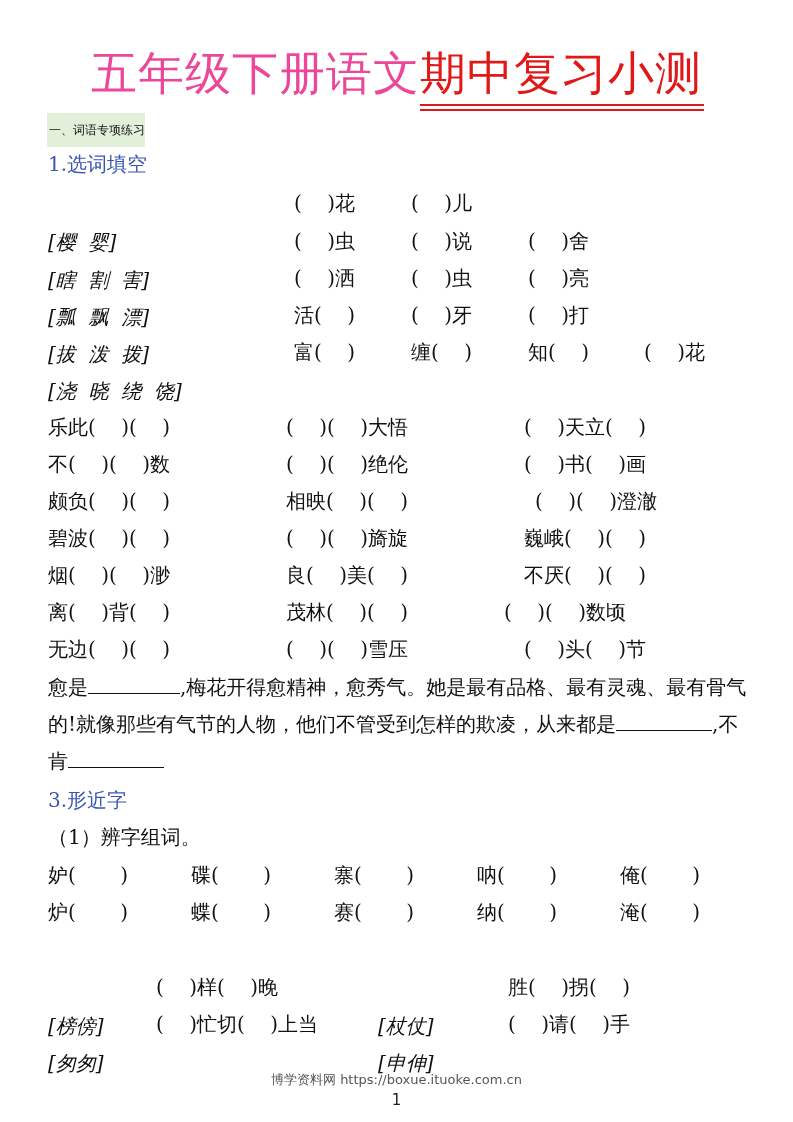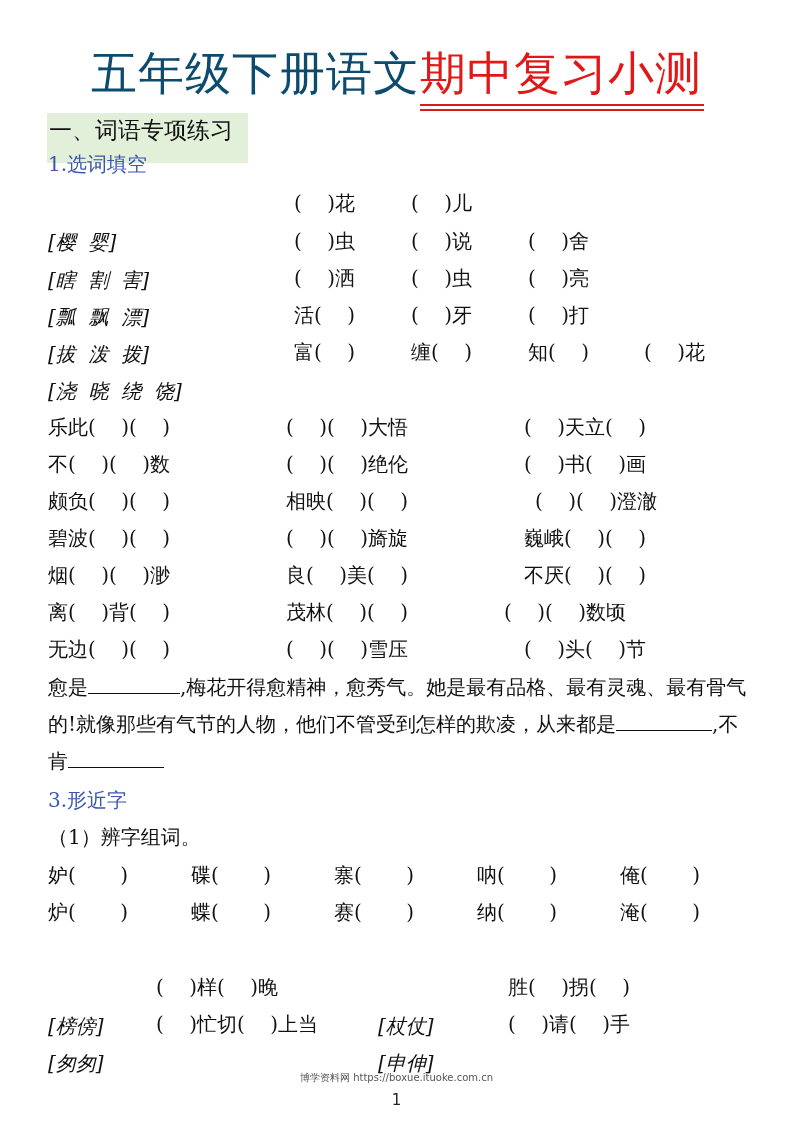--- a/index.html
+++ b/index.html
@@ -2,37 +2,37 @@
 <html><head>
 <meta charset="utf-8">
 <style>
   html, body { margin: 0; padding: 0; background: #ffffff; }
   body { width: 793px; height: 1122px; position: relative; overflow: hidden;
          font-family: "DejaVu Serif", "Liberation Serif", serif; color: #111; }
   .page { position: absolute; left: 0; top: 0; width: 793px; height: 1122px; }
 
   .title { position: absolute; top: 44px; left: 0; width: 793px; text-align: center;
            font-size: 46px; line-height: 58px; letter-spacing: 1px; white-space: nowrap; }
-  .title .black { color: #0c4a6e; font-family: Liberation Serif, serif; }
+  .title .black { color: #ec4899; font-family: Liberation Serif, serif; }
   .title .red { color: #e01818; display: inline-block; position: relative; padding-bottom: 2px; }
   .title .red::after { content: ""; position: absolute; left: 0; right: -2px; bottom: -7px;
            height: 3px; border-top: 2px solid #e01818; border-bottom: 2px solid #e01818; }
 
-  .section-head { position: absolute; left: 47px; top: 113px; height: 50px; padding: 0 15px 0 2px;
-           background: #e2efd9; font-size: 23px; line-height: 34px; }
+  .section-head { position: absolute; left: 47px; top: 113px; height: 34px; padding: 0 0 0 2px;
+           background: #e2efd9; font-size: 12px; line-height: 34px; }
   .subhead { position: absolute; left: 48px; font-size: 20px; color: #3a56b0; line-height: 28px; }
   .row { position: absolute; left: 48px; font-size: 20px; line-height: 28px; white-space: nowrap; }
   .cell { position: absolute; top: 0; white-space: pre; }
   .ital { font-style: italic; margin-top: 39px; }
 
   .para { position: absolute; left: 48px; font-size: 20px; line-height: 37px; width: 710px; }
   .blank { display: inline-block; border-bottom: 1px solid #111; height: 22px; vertical-align: baseline; }
 
   .footer { position: absolute; top: 1071px; left: 0; width: 793px; text-align: center;
-           font-family: "DejaVu Sans", "Liberation Sans", sans-serif; font-size: 10px; color: #555; }
+           font-family: "DejaVu Sans", "Liberation Sans", sans-serif; font-size: 13px; color: #555; }
   .pagenum { position: absolute; top: 1091px; left: 0; width: 793px; text-align: center;
            font-family: "DejaVu Sans", "Liberation Sans", sans-serif; font-size: 15px; color: #222; }
 </style>
 </head>
 <body>
 
 <div class="page">
 
   <div class="title">
     <span class="black">五年级下册语文</span><span class="red">期中复习小测</span>

